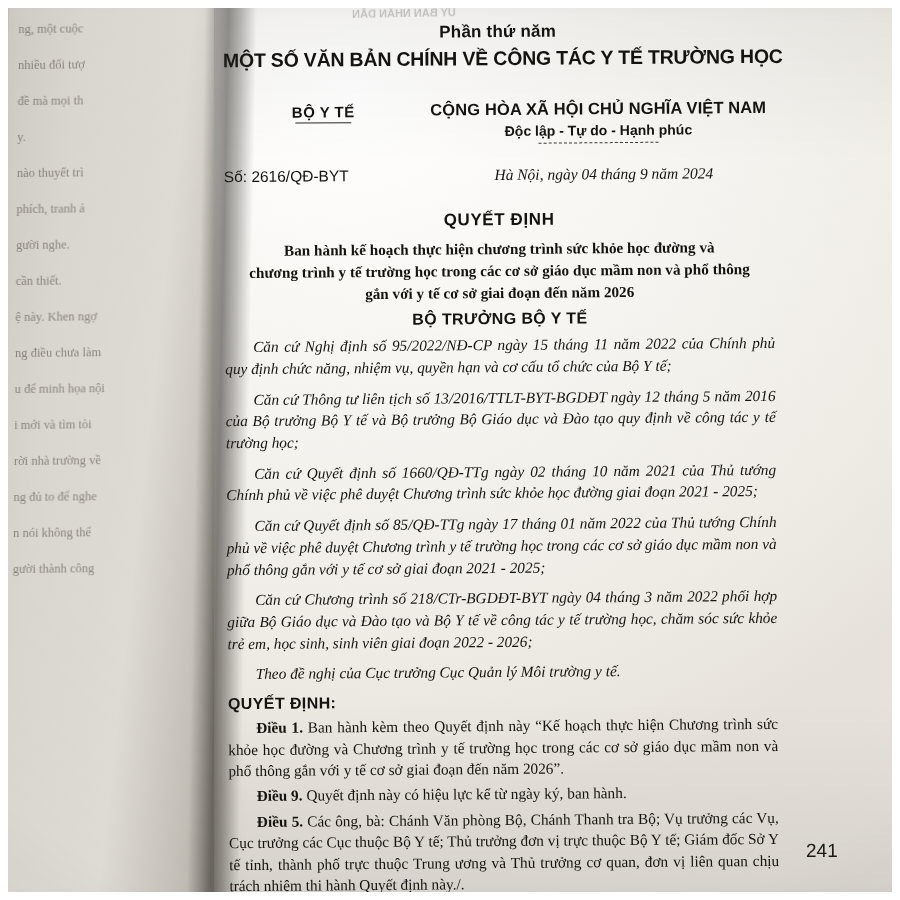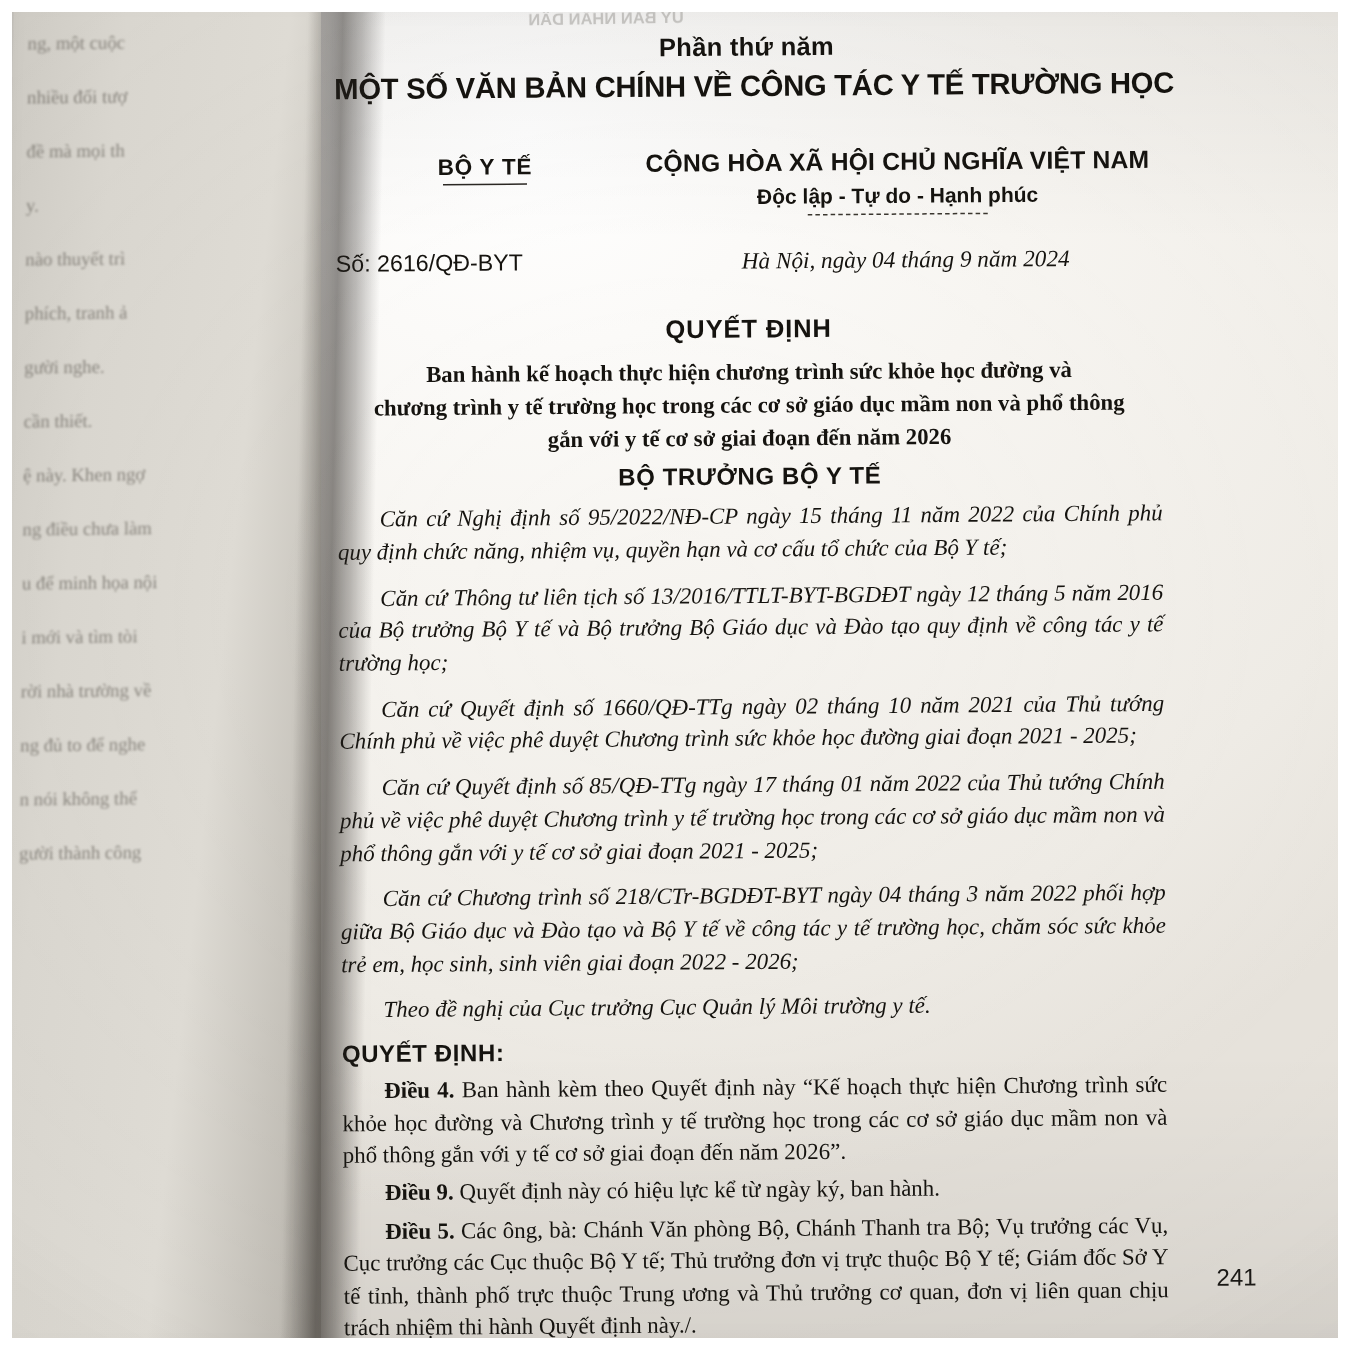--- a/index.html
+++ b/index.html
@@ -226,21 +226,21 @@
   .art-no {
     font-weight: bold;
     font-family: "Liberation Serif", serif;
   }
 
   .folio {
     position: absolute;
     right: 62px;
     bottom: 38px;
     font-family: "Liberation Sans", sans-serif;
-    font-size: 16px;
+    font-size: 19px;
     color: #1b1916;
     transform: rotate(-0.45deg);
   }
 
   
   .showthrough {
     position: absolute;
     top: 6px;
     left: 40px;
     width: 300px;
@@ -342,21 +342,21 @@
         <p>Căn cứ Thông tư liên tịch số 13/2016/TTLT-BYT-BGDĐT ngày 12 tháng 5 năm 2016 của Bộ trưởng Bộ Y tế và Bộ trưởng Bộ Giáo dục và Đào tạo quy định về công tác y tế trường học;</p>
         <p>Căn cứ Quyết định số 1660/QĐ-TTg ngày 02 tháng 10 năm 2021 của Thủ tướng Chính phủ về việc phê duyệt Chương trình sức khỏe học đường giai đoạn 2021 - 2025;</p>
         <p>Căn cứ Quyết định số 85/QĐ-TTg ngày 17 tháng 01 năm 2022 của Thủ tướng Chính phủ về việc phê duyệt Chương trình y tế trường học trong các cơ sở giáo dục mầm non và phổ thông gắn với y tế cơ sở giai đoạn 2021 - 2025;</p>
         <p>Căn cứ Chương trình số 218/CTr-BGDĐT-BYT ngày 04 tháng 3 năm 2022 phối hợp giữa Bộ Giáo dục và Đào tạo và Bộ Y tế về công tác y tế trường học, chăm sóc sức khỏe trẻ em, học sinh, sinh viên giai đoạn 2022 - 2026;</p>
         <p>Theo đề nghị của Cục trưởng Cục Quản lý Môi trường y tế.</p>
       </div>
 
       <div class="decide-label">QUYẾT ĐỊNH:</div>
 
       <div class="articles">
-        <p class="ind"><span class="art-no">Điều 4.</span><span> Ban hành kèm theo Quyết định này “Kế hoạch thực hiện Chương trình sức khỏe học đường và Chương trình y tế trường học trong các cơ sở giáo dục mầm non và phổ thông gắn với y tế cơ sở giai đoạn đến năm 2026”.</span></p>
+        <p class="ind"><span class="art-no">Điều 1.</span><span> Ban hành kèm theo Quyết định này “Kế hoạch thực hiện Chương trình sức khỏe học đường và Chương trình y tế trường học trong các cơ sở giáo dục mầm non và phổ thông gắn với y tế cơ sở giai đoạn đến năm 2026”.</span></p>
         <p class="ind"><span class="art-no">Điều 9.</span><span> Quyết định này có hiệu lực kể từ ngày ký, ban hành.</span></p>
         <p class="ind"><span class="art-no">Điều 5.</span><span> Các ông, bà: Chánh Văn phòng Bộ, Chánh Thanh tra Bộ; Vụ trưởng các Vụ, Cục trưởng các Cục thuộc Bộ Y tế; Thủ trưởng đơn vị trực thuộc Bộ Y tế; Giám đốc Sở Y tế tỉnh, thành phố trực thuộc Trung ương và Thủ trưởng cơ quan, đơn vị liên quan chịu trách nhiệm thi hành Quyết định này./.</span></p>
       </div>
 
     </div>
 
     <div class="folio">241</div>
   </div>
 
   <div class="gutter"></div>

